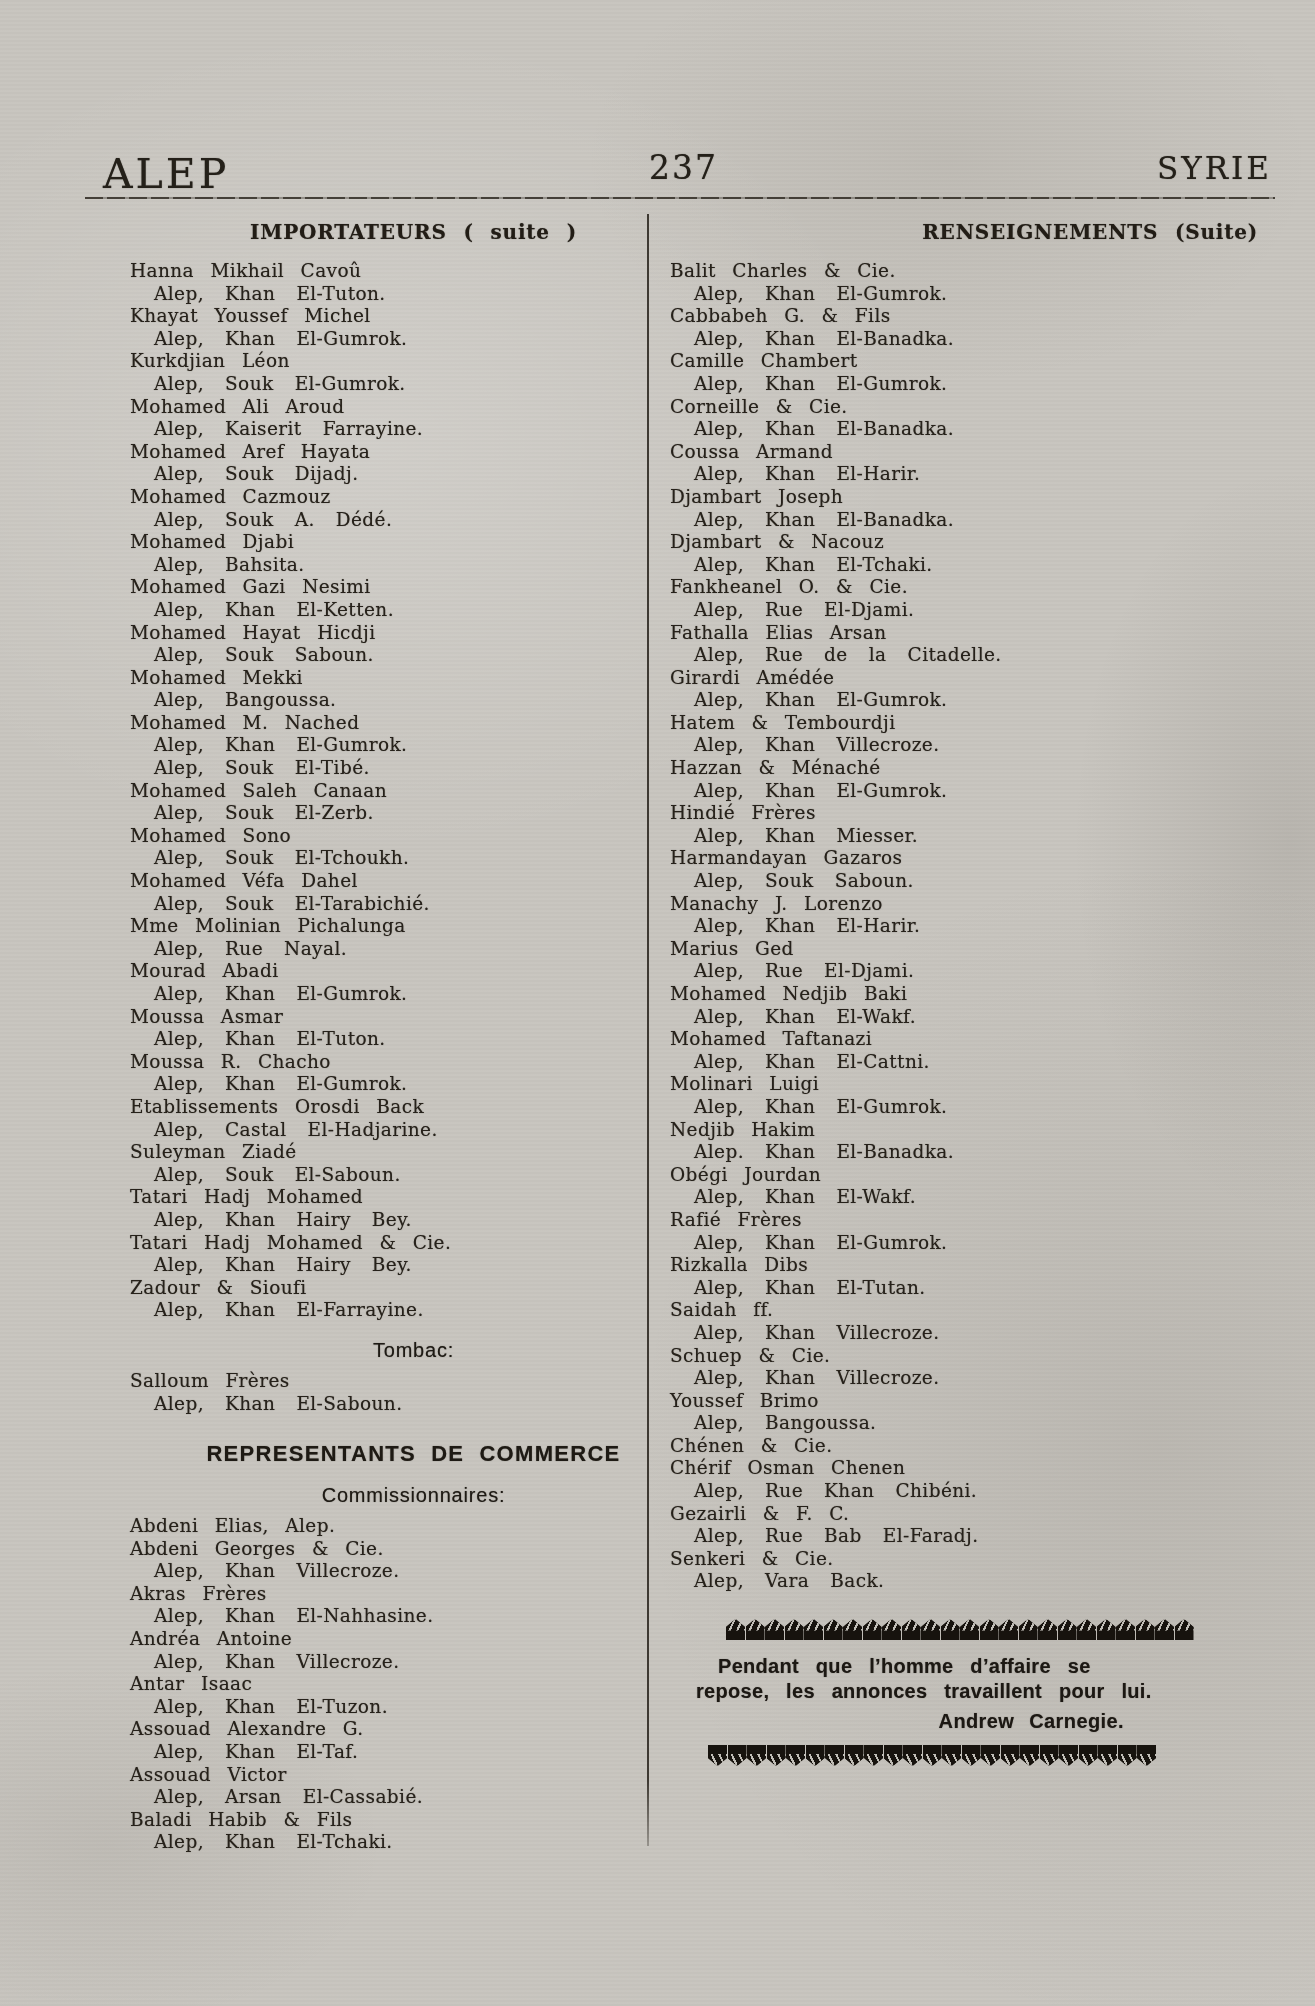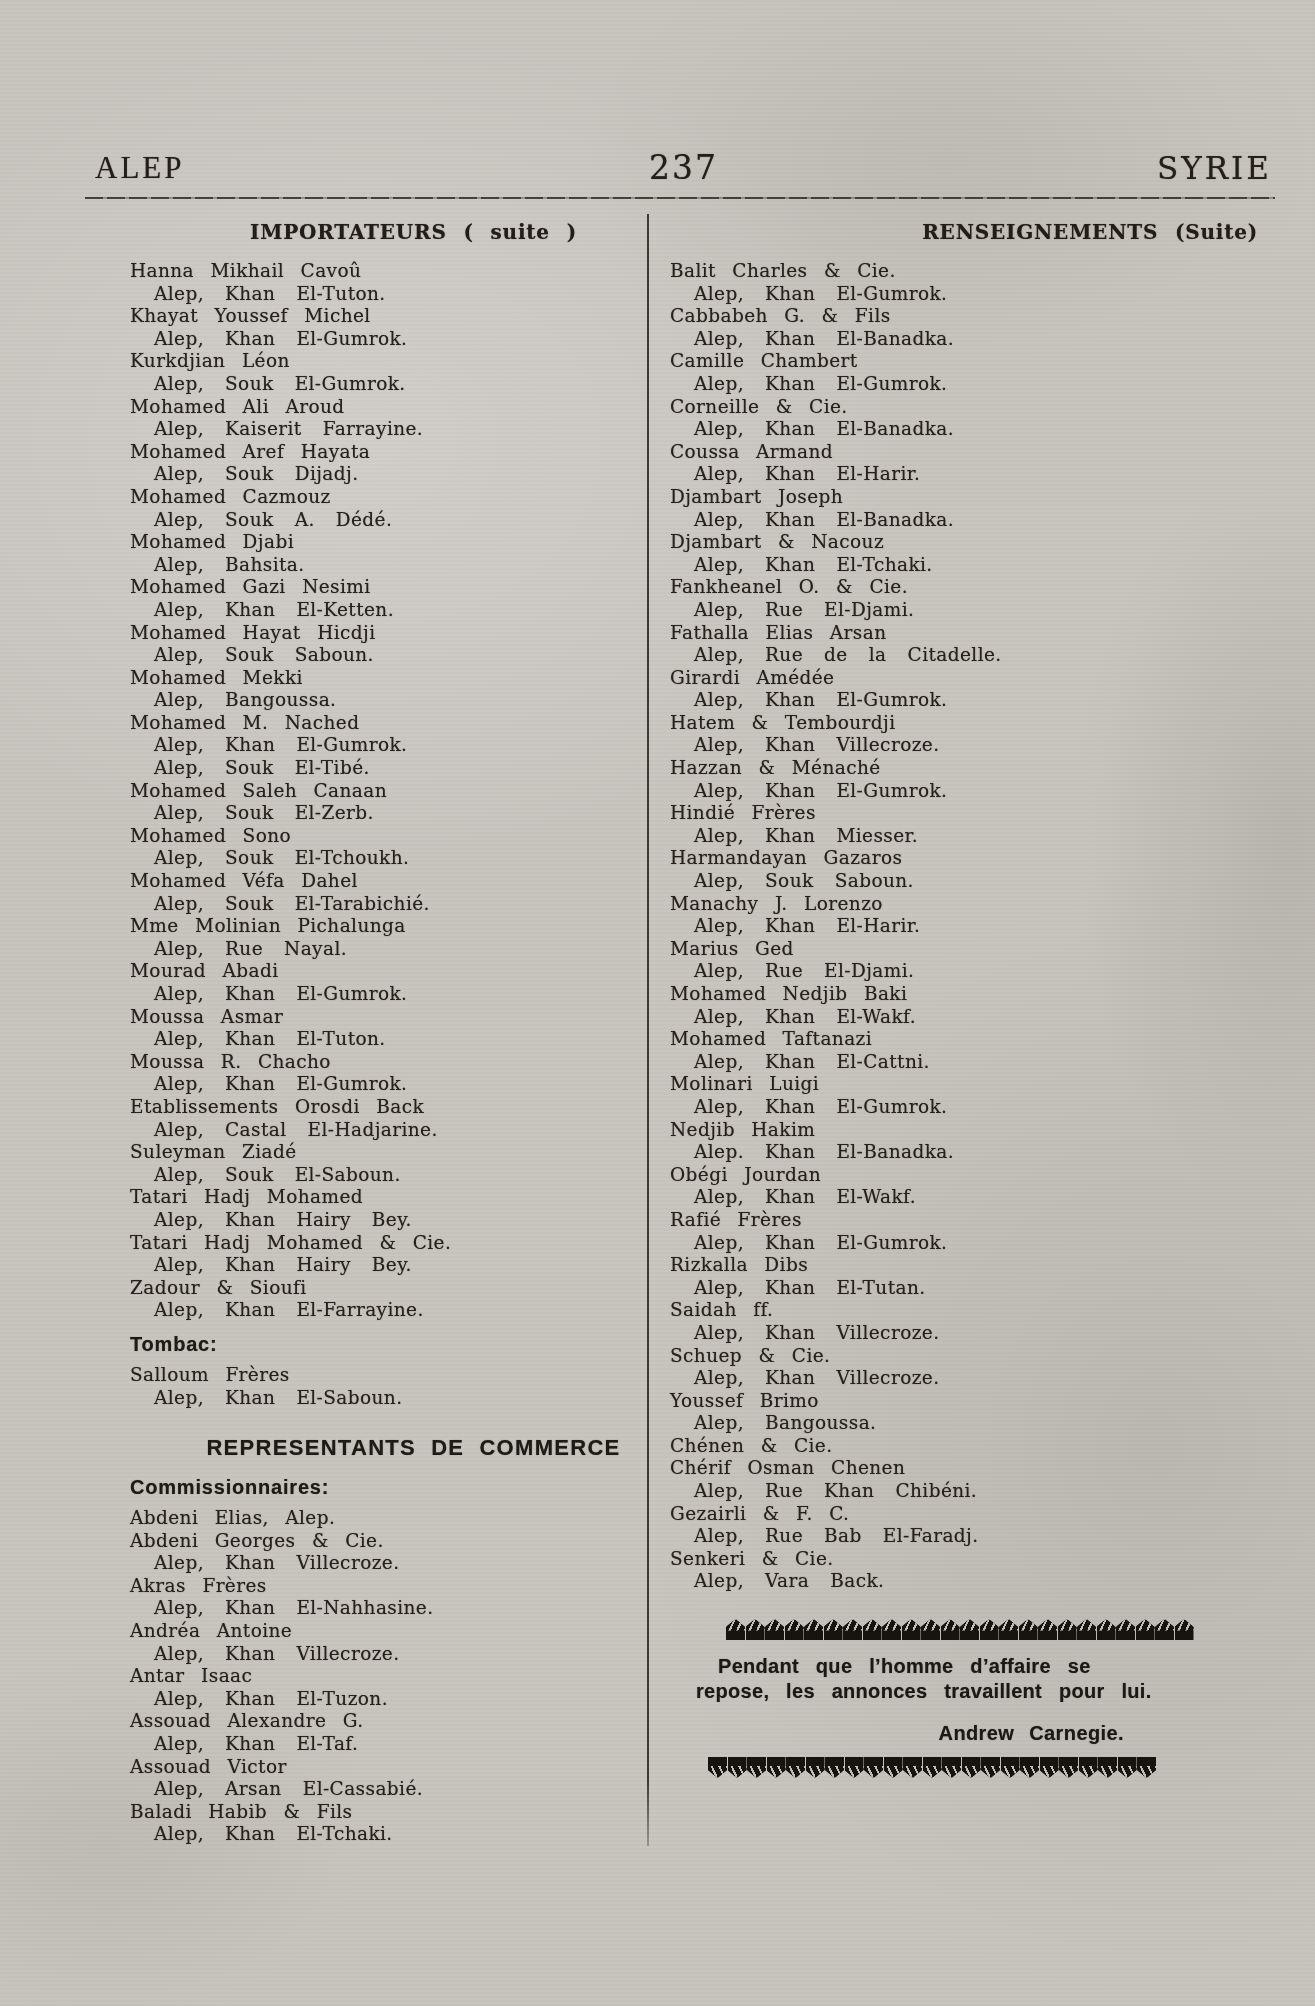--- a/index.html
+++ b/index.html
@@ -13,21 +13,21 @@
       radial-gradient(ellipse 800px 900px at 88% 72%, rgba(92,86,76,.12), transparent 65%),
       radial-gradient(ellipse 520px 320px at 72% 8%, rgba(108,100,88,.10), transparent 70%),
       radial-gradient(ellipse 300px 520px at 98% 42%, rgba(72,66,58,.12), transparent 72%),
       radial-gradient(ellipse 400px 260px at 8% 92%, rgba(80,74,66,.08), transparent 70%),
       repeating-linear-gradient(0deg, rgba(0,0,0,.016) 0 2px, rgba(255,255,255,.012) 2px 4px);
     font-family:"DejaVu Serif", serif;
     color:#26211a;
   }
   
   .running-head{position:absolute;top:150px;left:95px;right:43px;height:44px;}
-  .rh-left{position:absolute;left:0;top:0;font-size:31px;letter-spacing:3px;color:#242019;text-shadow:0 0 1px rgba(30,26,20,.6);font-family:Liberation Serif, serif;}
+  .rh-left{position:absolute;left:8px;top:0;font-size:41px;letter-spacing:3px;color:#242019;text-shadow:0 0 1px rgba(30,26,20,.6);}
   .rh-num{position:absolute;left:50%;transform:translateX(-50%);top:-2px;font-size:33px;letter-spacing:2px;color:#242019;text-shadow:0 0 1px rgba(30,26,20,.6);}
   .rh-right{position:absolute;right:0;top:0;font-size:31px;letter-spacing:3px;color:#242019;text-shadow:0 0 1px rgba(30,26,20,.6);}
   .head-rule{
     position:absolute;top:197px;left:85px;width:1190px;height:2px;
     background:repeating-linear-gradient(90deg, rgba(45,40,32,.85) 0 18px, rgba(45,40,32,.35) 18px 22px);
   }
   
   .cols{position:absolute;top:206px;left:0;width:1315px;height:1800px;}
   .vdivider{position:absolute;left:647px;top:8px;width:2px;height:1632px;background:linear-gradient(180deg, rgba(38,33,26,.85) 0 96%, rgba(38,33,26,.3));}
   .col{position:absolute;top:0;box-sizing:border-box;}
@@ -44,23 +44,23 @@
   .entry{margin:0;}
   .entry-name{word-spacing:.55em;letter-spacing:.4px;text-shadow:0 0 1px rgba(36,31,24,.5);}
   .entry-address{padding-left:24px;word-spacing:.8em;letter-spacing:.4px;text-shadow:0 0 1px rgba(36,31,24,.5);}
   .section-heading{
     font-family:"Liberation Sans", sans-serif;font-weight:700;
     font-size:22px;line-height:26px;letter-spacing:1.3px;word-spacing:.35em;
     text-align:center;margin:26px 0 14px 0;color:#1e1a14;
     text-shadow:0 0 1px rgba(28,24,18,.55);
   }
   .section-subheading{
-    font-family:"Liberation Sans", sans-serif;font-weight:700;
+    font-family:"Liberation Sans", sans-serif;font-weight:400;
     font-size:20px;line-height:24px;letter-spacing:.8px;
-    margin:10px 0 8px 0;color:#1e1a14;
+    text-align:center;margin:16px 0 8px 0;color:#1e1a14;
     text-shadow:0 0 1px rgba(28,24,18,.55);
   }
   
   .ad{margin:26px 0 0 26px;width:520px;}
   .orn-row{display:flex;gap:0;}
   .orn-top{margin-left:30px;margin-bottom:14px;}
   .orn-bottom{margin-left:12px;margin-top:12px;}
   .orn{flex:0 0 auto;width:19px;height:21px;margin-right:0.5px;}
   .orn-up{
     clip-path:polygon(50% 0, 100% 38%, 100% 100%, 0 100%, 0 38%);
@@ -79,21 +79,21 @@
     background-position:0 100%, 0 0;
     background-repeat:no-repeat;
   }
   .ad-quote{
     margin:0;width:480px;
     font-family:"Liberation Sans", sans-serif;font-weight:700;
     font-size:20px;line-height:24.5px;letter-spacing:.3px;word-spacing:.55em;
     text-indent:22px;color:#1c1813;text-shadow:0 0 1px rgba(26,22,17,.5);
   }
   .ad-signature{
-    margin:18px 92px 0 0;
+    margin:6px 92px 0 0;
     font-family:"Liberation Sans", sans-serif;font-weight:700;
     font-size:20px;line-height:24px;letter-spacing:.4px;word-spacing:.45em;
     text-align:right;color:#1c1813;text-shadow:0 0 1px rgba(26,22,17,.5);
   }
 </style>
 </head>
 <body>
 
 <div class="sheet">
 

